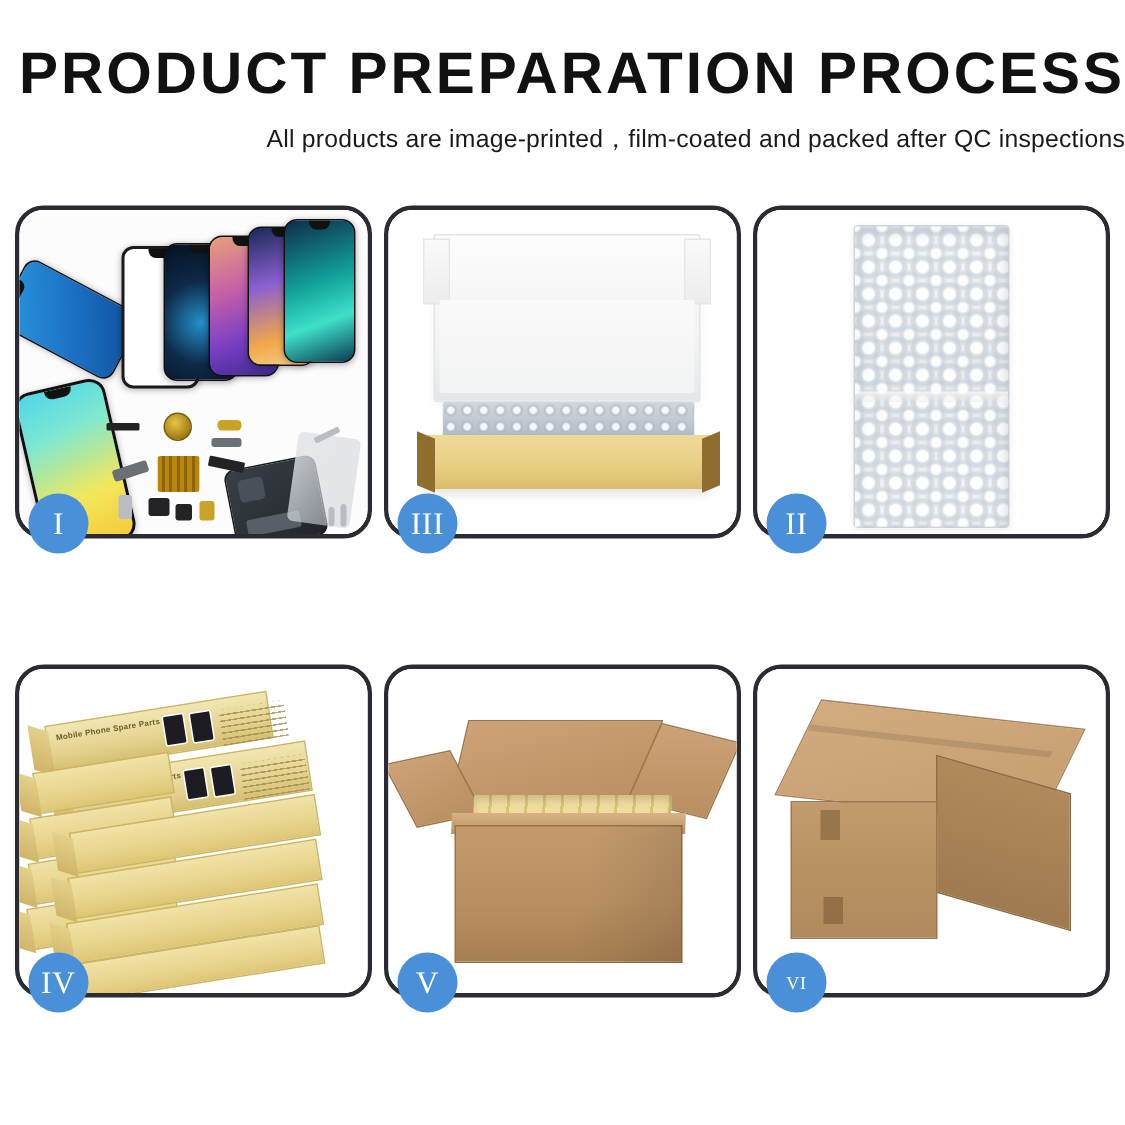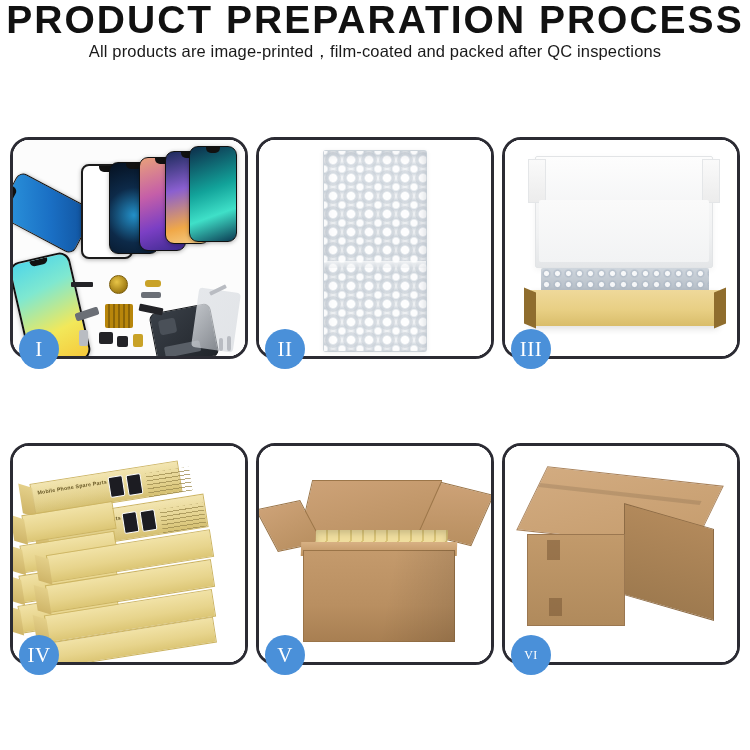--- a/index.html
+++ b/index.html
@@ -9,35 +9,36 @@
     height: 750px;
     background: #ffffff;
     font-family: "Liberation Sans", sans-serif;
     overflow: hidden;
     position: relative;
   }
 
   .page { width: 750px; height: 750px; position: relative; }
 
   
-  .header { text-align: center; }
+  .header { text-align: right; padding-top: 30px; }
 
   .title {
     font-size: 39px;
     font-weight: bold;
     letter-spacing: 2.0px;
     color: #111111;
     line-height: 1.05;
     white-space: nowrap;
     font-family: "Liberation Sans", sans-serif;
   }
 
   .subtitle {
     font-size: 16.5px;
     color: #1a1a1a;
+    margin-top: 11px;
     letter-spacing: 0.15px;
     white-space: nowrap;
     font-family: "Liberation Sans", sans-serif;
   }
 
   
   .grid {
     position: absolute;
     left: 10px;
     top: 137px;
@@ -370,38 +371,38 @@
           <div class="part silver" style="left:206px;top:198px;width:4px;height:13px;border-radius:2px;"></div>
           <div class="part silver" style="left:214px;top:196px;width:4px;height:15px;border-radius:2px;"></div>
           <div class="part silver" style="left:196px;top:148px;width:18px;height:4px;transform:rotate(-26deg);"></div>
         </div>
       </div>
       <div class="badge">I</div>
     </div>
 
     <div class="panel">
       <div class="panel-inner">
-        <div class="scene-bubble">
-          <div class="wrap-glow"></div>
-          <div class="wrap-strip"></div>
-        </div>
-      </div>
-      <div class="badge">II</div>
-    </div>
-
-    <div class="panel">
-      <div class="panel-inner">
         <div class="scene-openbox">
           <div class="lid-white"></div>
           <div class="foam"></div>
           <div class="bubble-in-box"></div>
           <div class="kraft-tray"></div>
         </div>
       </div>
       <div class="badge badge-3">III</div>
+    </div>
+
+    <div class="panel">
+      <div class="panel-inner">
+        <div class="scene-bubble">
+          <div class="wrap-glow"></div>
+          <div class="wrap-strip"></div>
+        </div>
+      </div>
+      <div class="badge">II</div>
     </div>
 
     <div class="panel">
       <div class="panel-inner">
         <div class="scene-stack">
 
           <div class="sbox" style="left:18px;top:26px;width:150px;height:32px;transform:rotate(-9deg);">
             <div class="side"></div>
             <div class="sbox-label"></div>
           </div>

